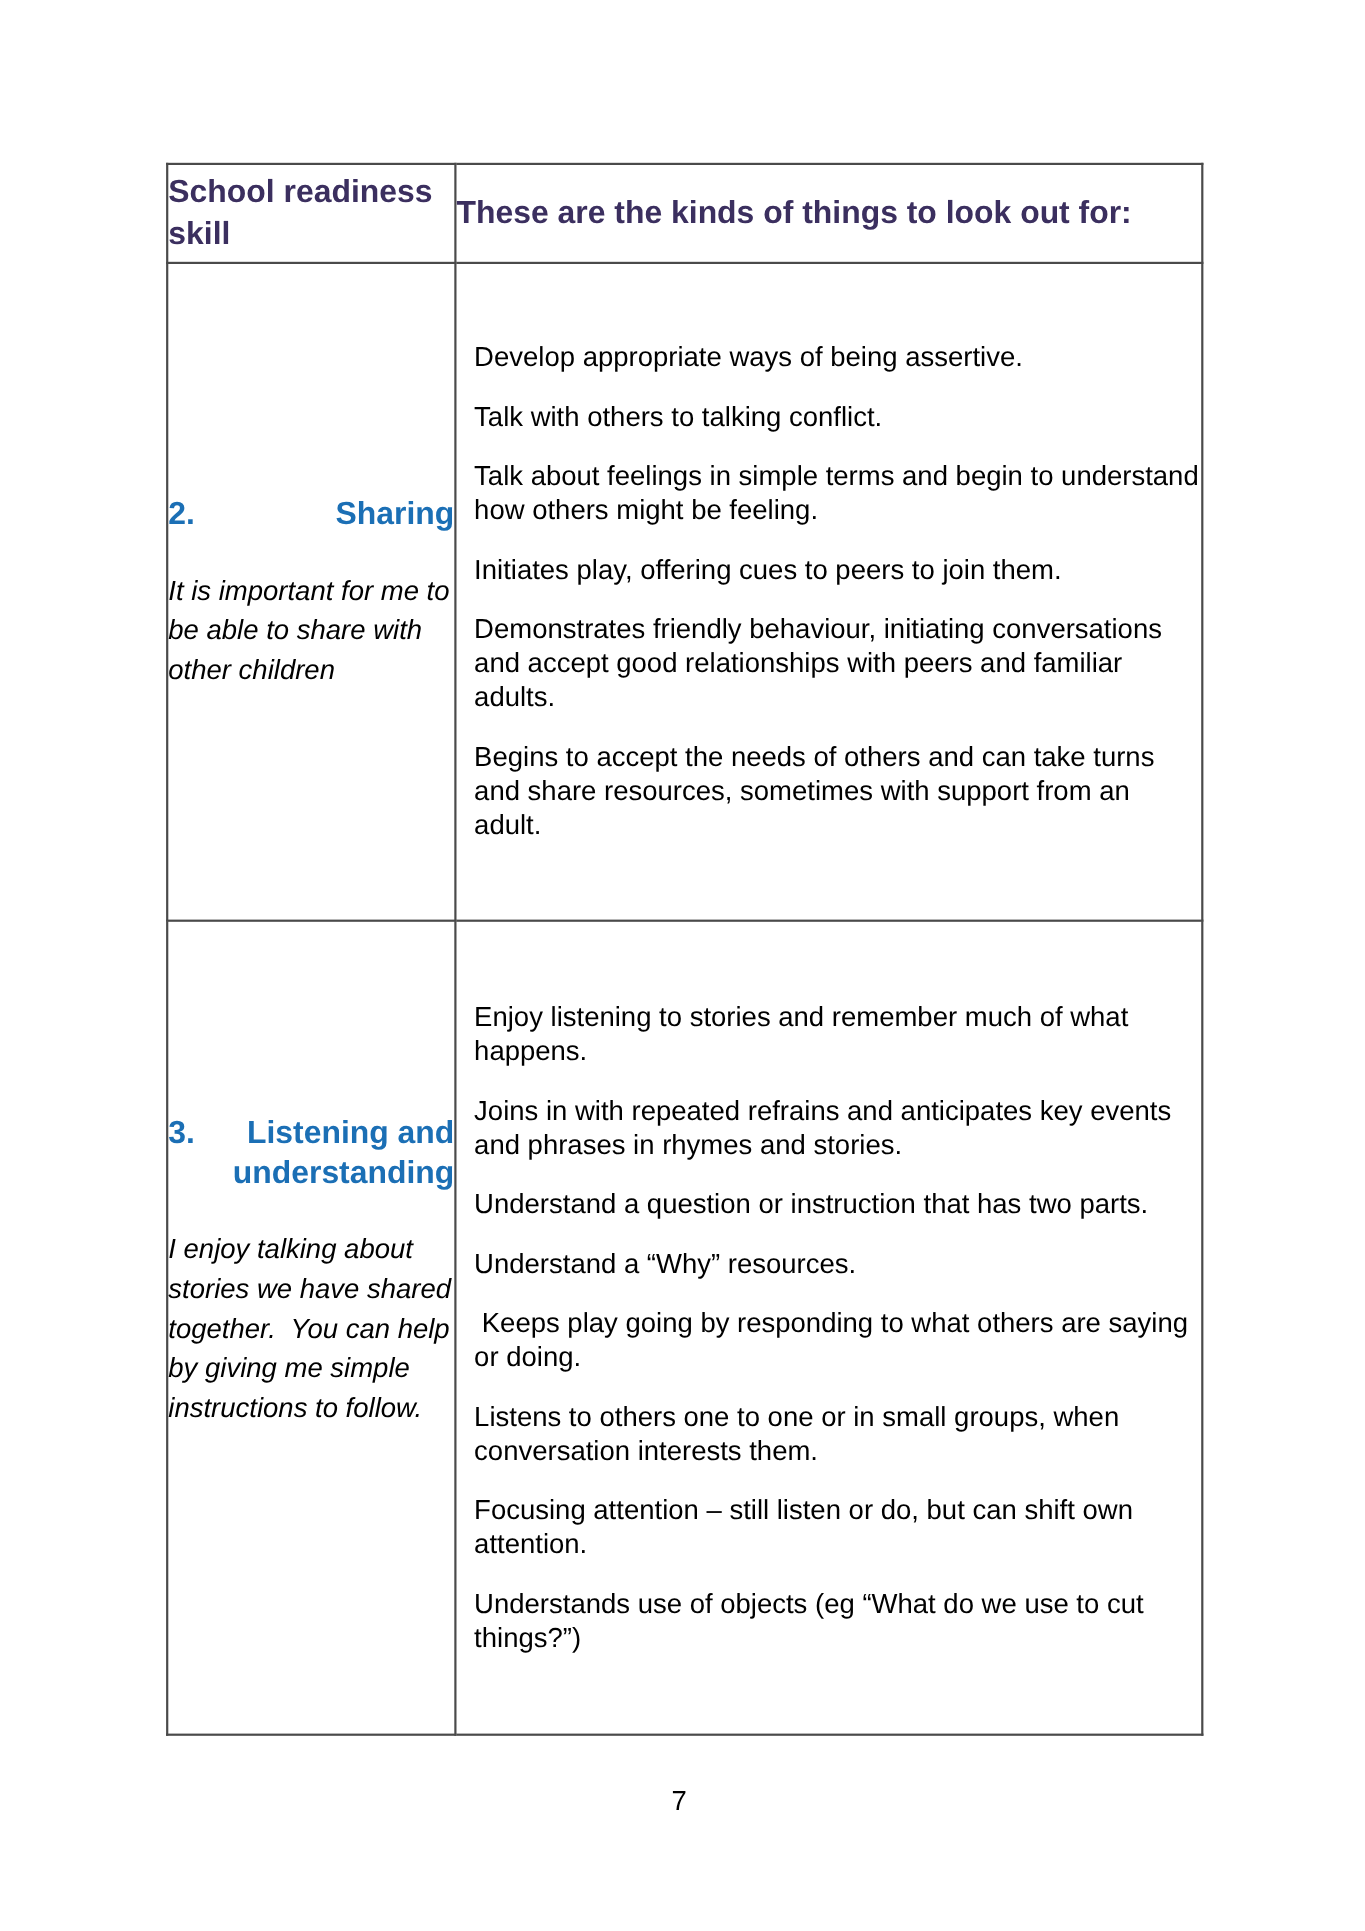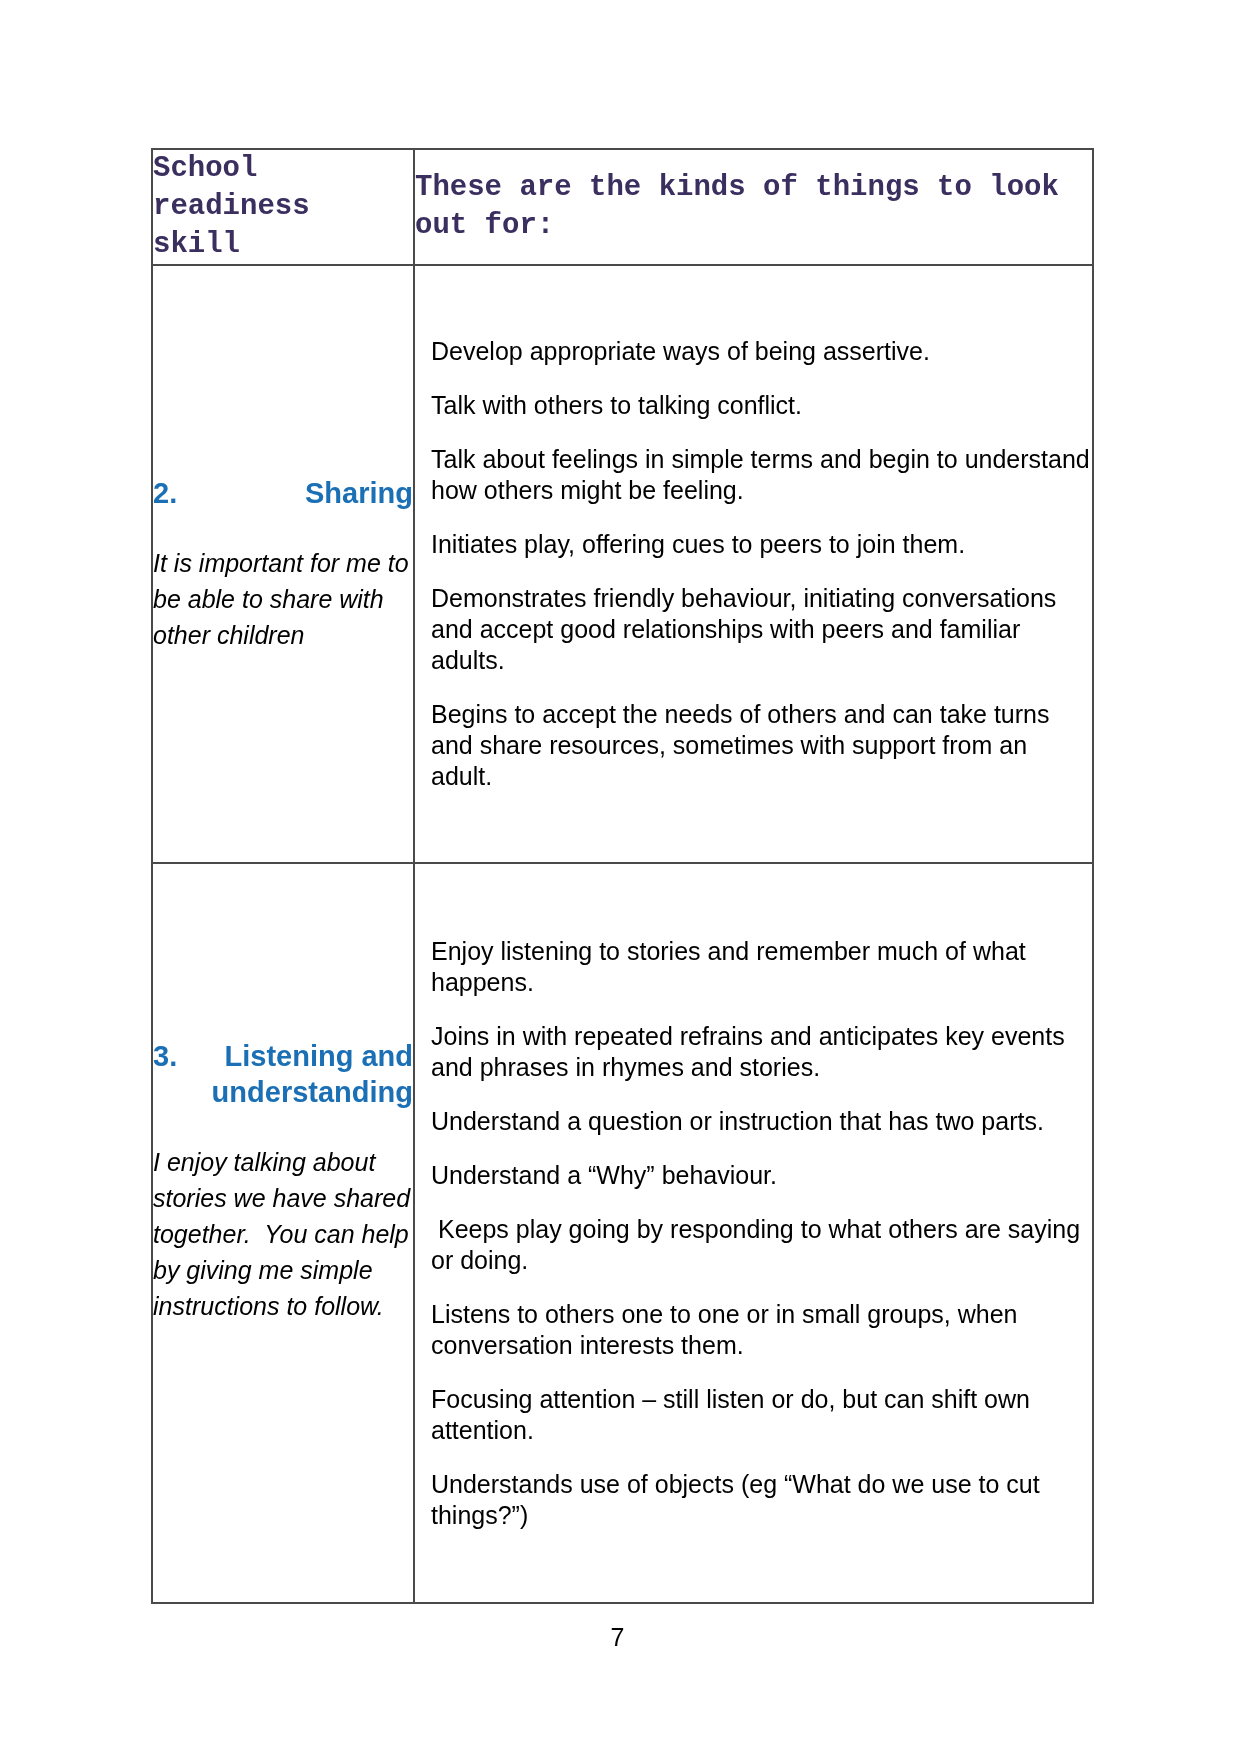--- a/index.html
+++ b/index.html
@@ -22,21 +22,21 @@
   }
   table.readiness td, table.readiness th {
     border: 2px solid #4a4a4a;
     vertical-align: middle;
     text-align: left;
     padding: 0;
   }
   col.c1 { width: 262px; }
   col.c2 { width: 679px; }
 
-  tr.hdr-row    { height: 108px; font-family: Liberation Mono, monospace; }
+  tr.hdr-row    { height: 90px; }
   tr.row-2      { height: 598px; }
   tr.row-3      { height: 740px; }
 
   th.hdr-cell {
     vertical-align: top;
     font-size: 29px;
     line-height: 38px;
     font-weight: bold;
     color: #3b2f5f;
     padding: 5px 8px 0 12px;
@@ -129,21 +129,21 @@
             <span class="ttl">Listening and understanding</span>
           </div>
           <div class="skill-desc">I enjoy talking about stories we have shared together.  You can help by giving me simple instructions to follow.</div>
         </div>
       </td>
       <td class="look-cell">
         <div class="points">
             <p class="point">Enjoy listening to stories and remember much of what happens.</p>
             <p class="point">Joins in with repeated refrains and anticipates key events and phrases in rhymes and stories.</p>
             <p class="point">Understand a question or instruction that has two parts.</p>
-            <p class="point">Understand a “Why” behaviour.</p>
+            <p class="point">Understand a “Why” resources.</p>
             <p class="point"> Keeps play going by responding to what others are saying or doing.</p>
             <p class="point">Listens to others one to one or in small groups, when conversation interests them.</p>
             <p class="point">Focusing attention – still listen or do, but can shift own attention.</p>
             <p class="point">Understands use of objects (eg “What do we use to cut things?”)</p>
           </div>
       </td>
     </tr>
   </tbody>
 </table>
 

